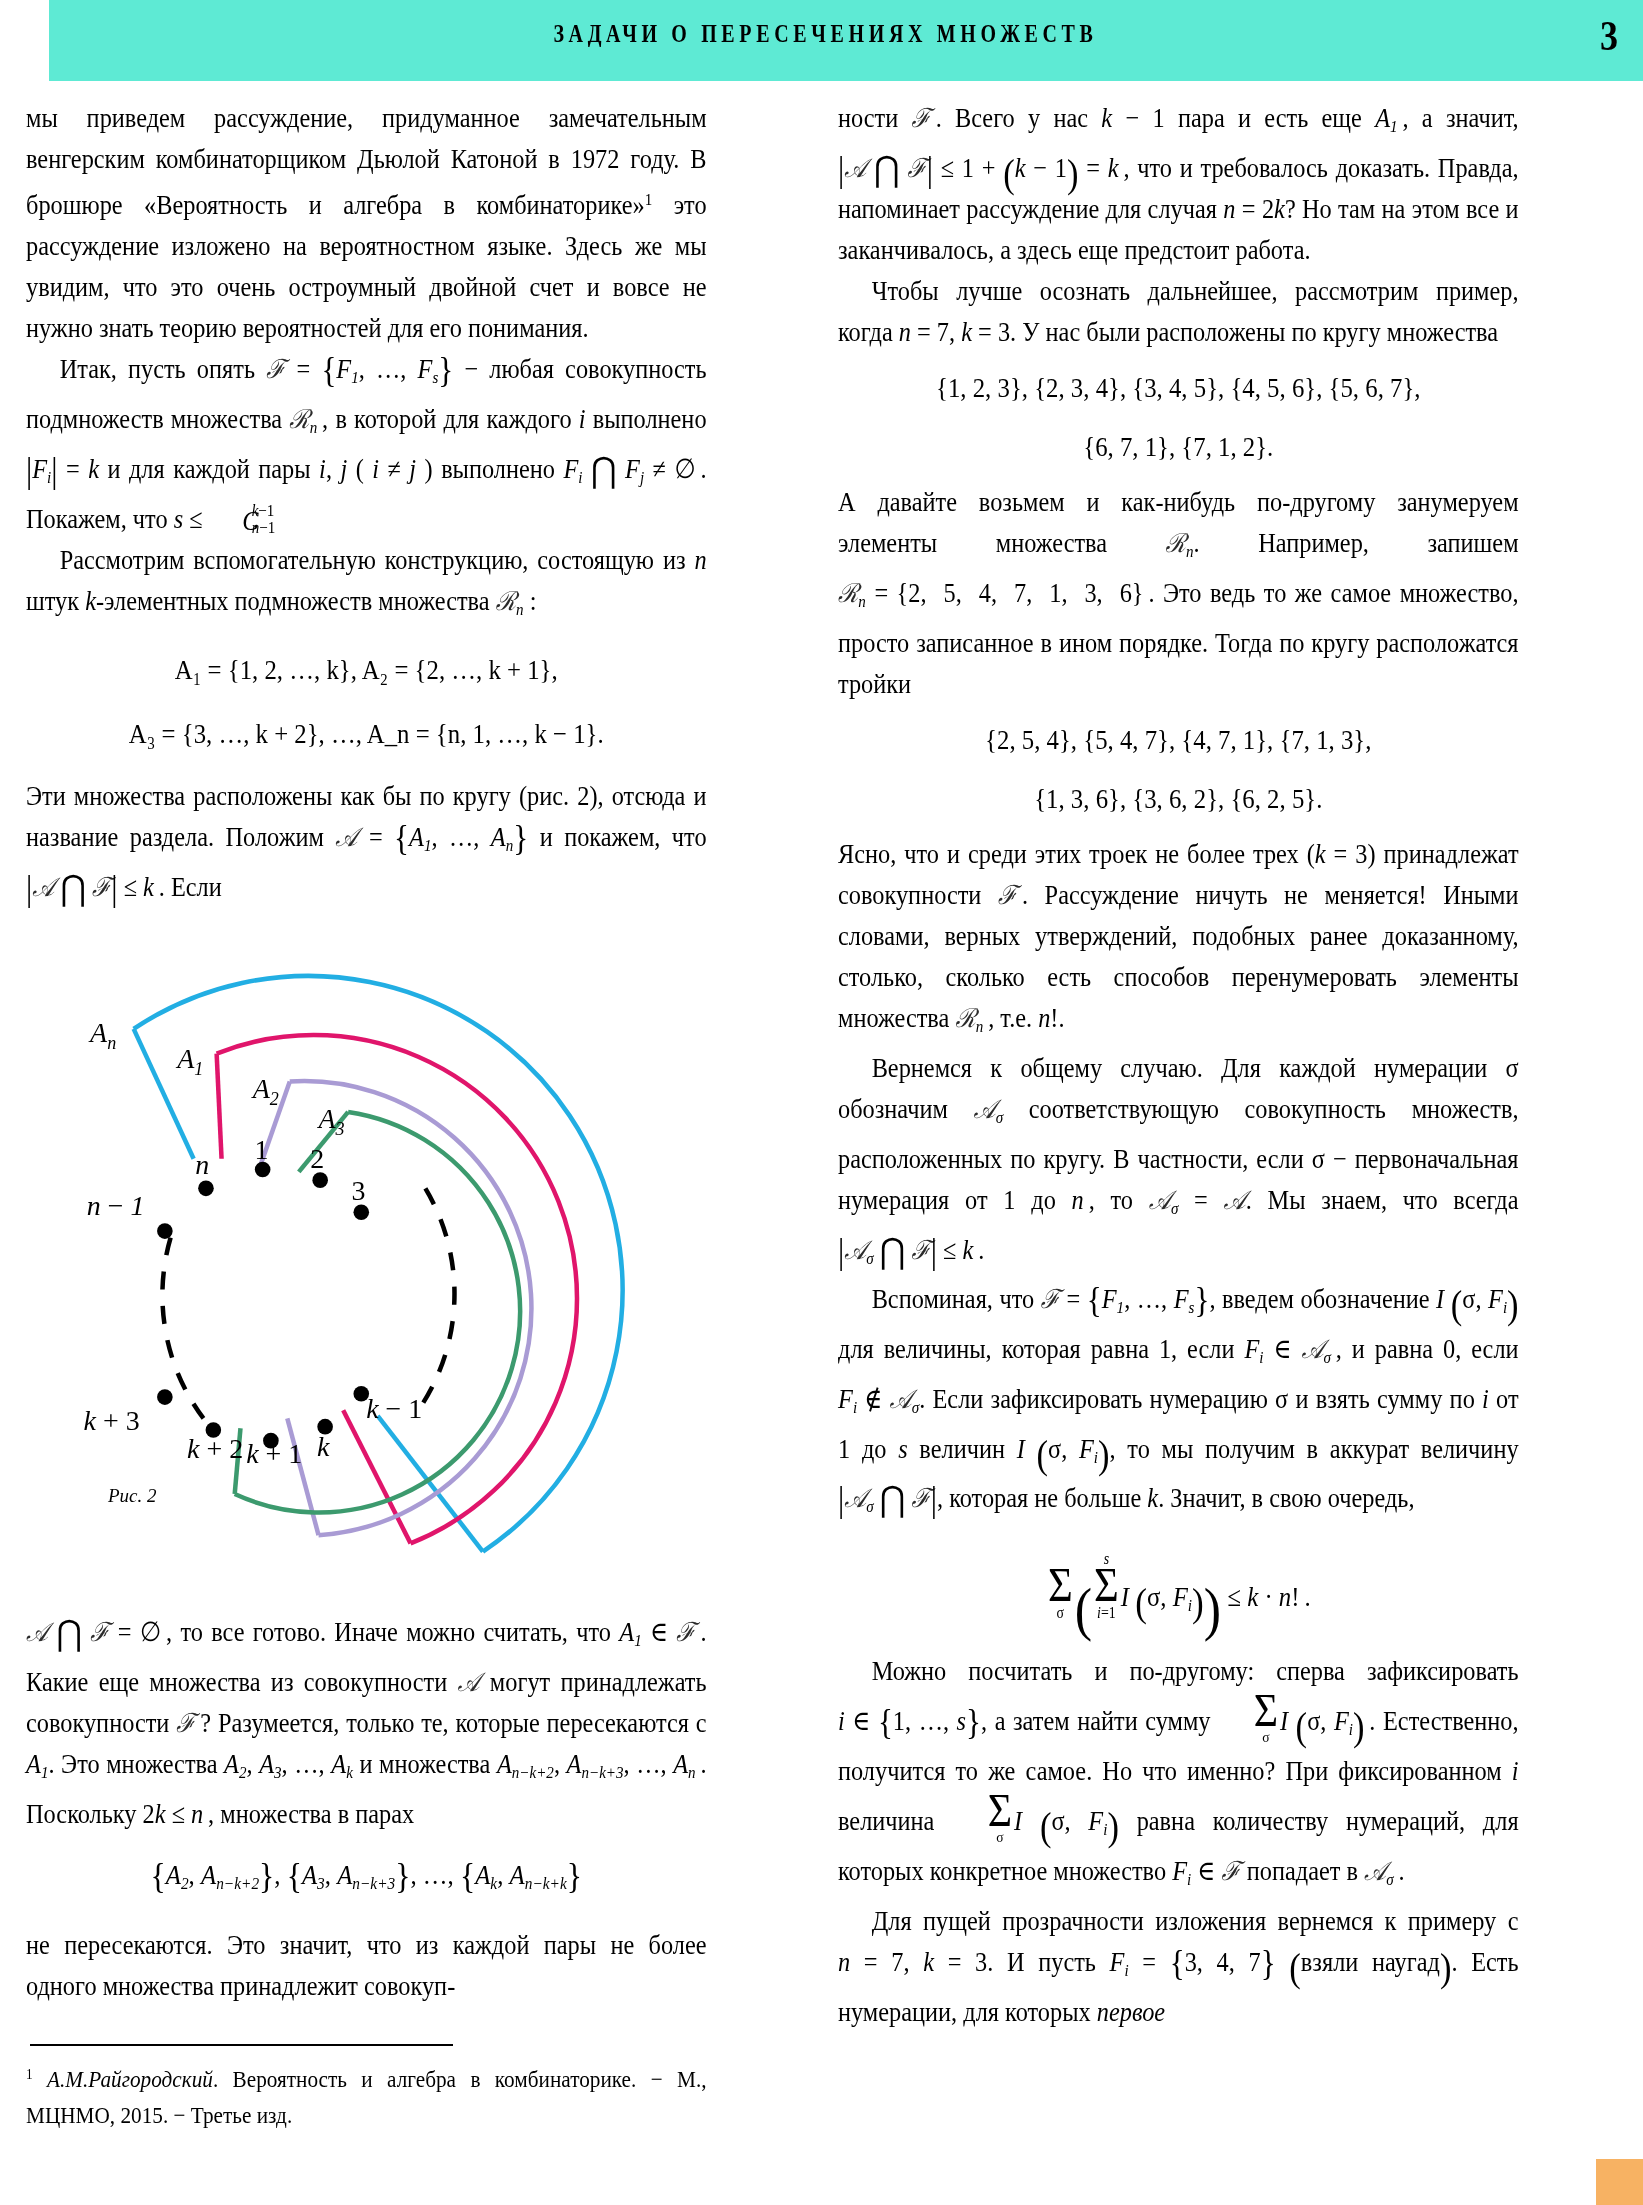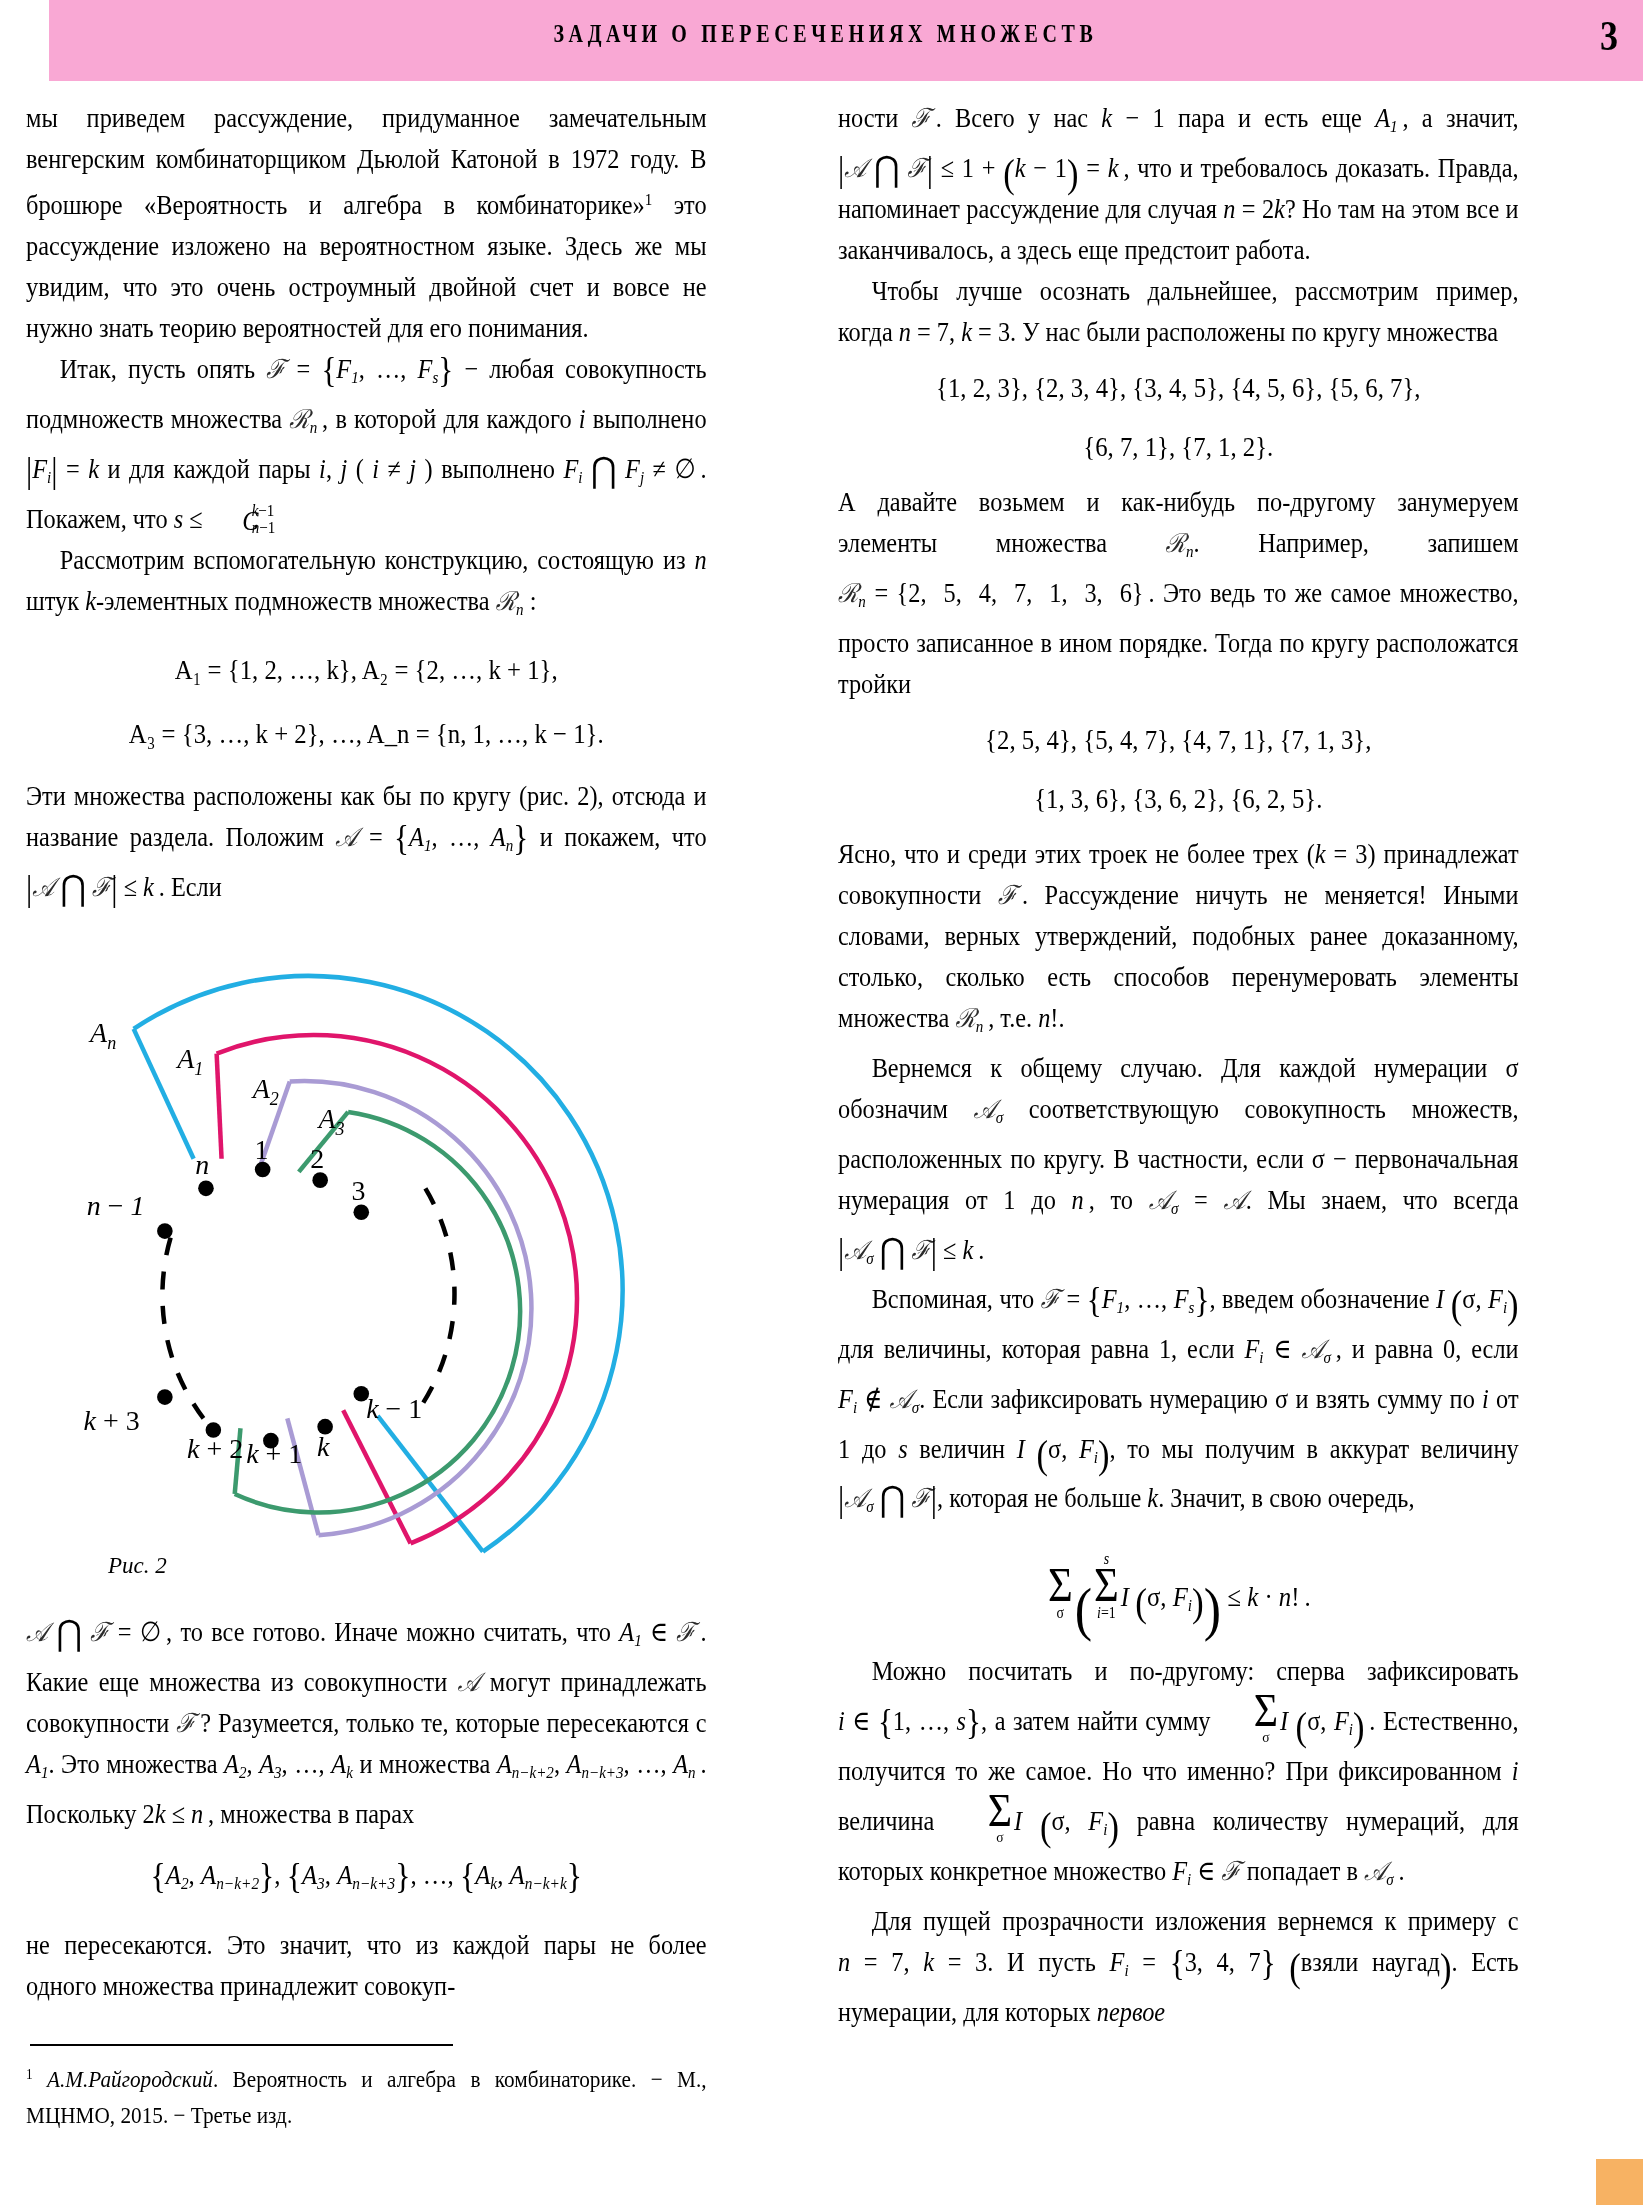--- a/index.html
+++ b/index.html
@@ -67,22 +67,22 @@
   .sumlim .top{display:block;font-size:.56em;font-style:italic;}
   .sumlim .sg{display:block;font-size:1.72em;}
   .sumlim .bot{display:block;font-size:.56em;}
 
   
   #figure{
     position:absolute;left:72px;top:968px;width:641px;height:633px;
   }
   #figure svg{display:block;}
   #fig-caption{
-    position:absolute;left:108px;top:1553px;
-    font-size:23px;font-style:italic;
+    position:absolute;left:108px;top:1485px;
+    font-size:19px;font-style:italic;
     font-family:"Liberation Serif",serif;
   }
 
   
   #footnote-rule{
     position:absolute;left:30px;top:2044px;width:423px;height:0;
     border-top:2.5px solid #000;
   }
   #footnote{
     position:absolute;left:26px;top:2056px;width:769px;
@@ -92,21 +92,21 @@
   #footnote .it{font-style:italic;}
 
   
   #corner-mark{
     position:absolute;right:0;bottom:0;width:48px;height:46px;background:#F7B263;
   }
 </style>
 </head>
 <body>
 
-<div id="header-band" style="background: #f9a8d4;">
+<div id="header-band" style="background: #5eead4;">
   <div id="header-title">ЗАДАЧИ О ПЕРЕСЕЧЕНИЯХ МНОЖЕСТВ</div>
   <div id="header-pageno">3</div>
 </div>
 
 <div class="col" id="col-left">
 
   <p>
     <span>мы приведем рассуждение, придуманное замечательным венгерским комбинаторщиком Дьюлой Катоной в 1972 году. В брошюре «Вероятность и алгебра в комбинаторике»</span><span class="fnmark">1</span>
     <span>это рассуждение изложено на вероятностном языке. Здесь же мы увидим, что это очень остроумный двойной счет и вовсе не нужно знать теорию вероятностей для его понимания.</span>
   </p>

